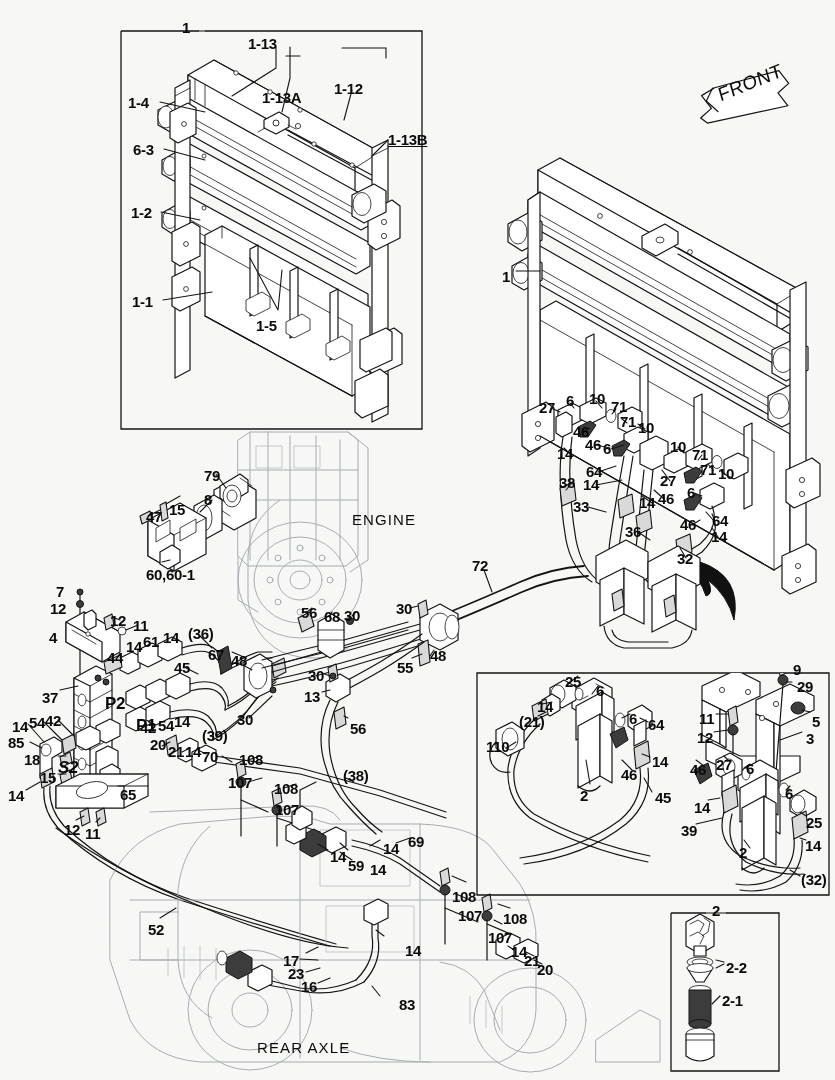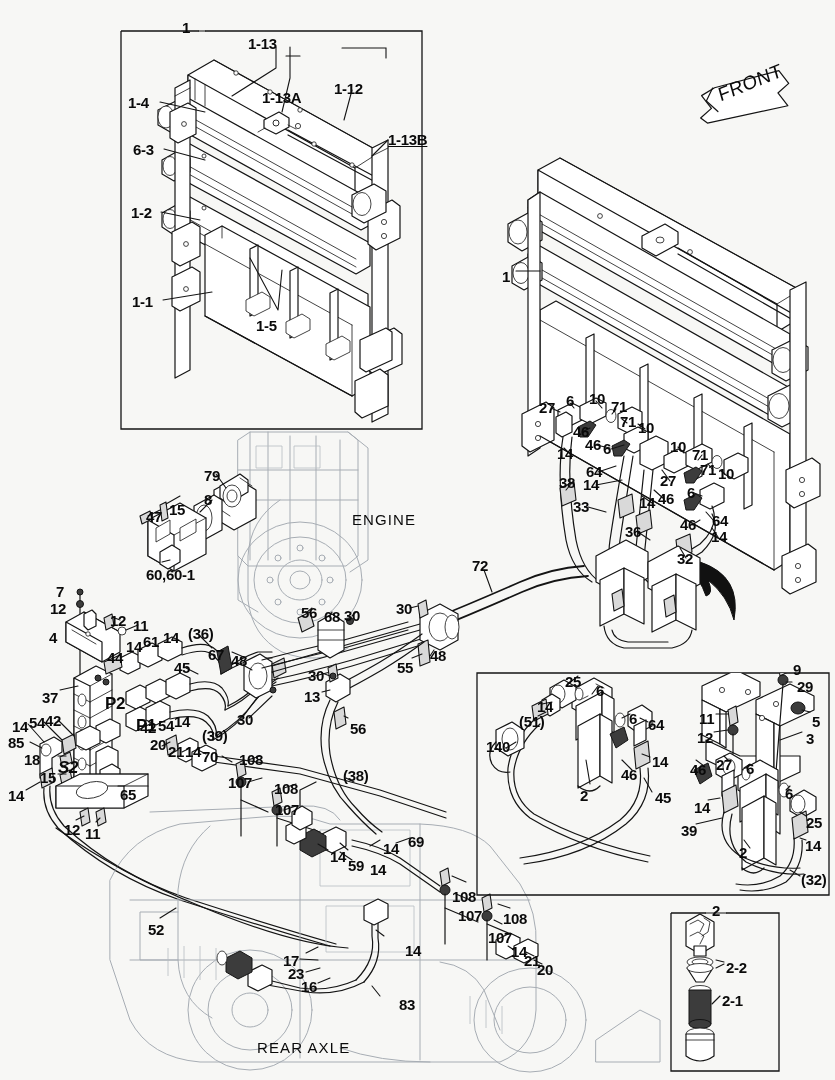--- a/index.html
+++ b/index.html
@@ -875,28 +875,28 @@
       <span class="lbl s-md" style="left: 511px; top: 944px;">14</span>
       <span class="lbl s-md" style="left: 524px; top: 953px;">21</span>
       <span class="lbl s-md" style="left: 537px; top: 962px;">20</span>
       <span class="lbl s-md" style="left: 283px; top: 953px;">17</span>
       <span class="lbl s-md" style="left: 288px; top: 966px;">23</span>
       <span class="lbl s-md" style="left: 301px; top: 979px;">16</span>
       <span class="lbl s-md" style="left: 355px; top: 997px; margin-left: 44px;">83</span>
       <span class="lbl s-md" style="left: 565px; top: 674px;">25</span>
       <span class="lbl s-md" style="left: 596px; top: 683px;">6</span>
       <span class="lbl s-md" style="left: 537px; top: 699px;">14</span>
-      <span class="lbl s-md" style="left: 519px; top: 714px;">(51)</span>
+      <span class="lbl s-md" style="left: 519px; top: 714px;">(21)</span>
       <span class="lbl s-md" style="left: 629px; top: 711px;">6</span>
       <span class="lbl s-md" style="left: 648px; top: 717px;">64</span>
       <span class="lbl s-md" style="left: 652px; top: 754px;">14</span>
       <span class="lbl s-md" style="left: 621px; top: 767px;">46</span>
       <span class="lbl s-md" style="left: 580px; top: 788px;">2</span>
       <span class="lbl s-md" style="left: 655px; top: 790px;">45</span>
-      <span class="lbl s-md" style="left: 486px; top: 739px;">140</span>
+      <span class="lbl s-md" style="left: 486px; top: 739px;">110</span>
       <span class="lbl s-md" style="left: 793px; top: 662px;">9</span>
       <span class="lbl s-md" style="left: 797px; top: 679px;">29</span>
       <span class="lbl s-md" style="left: 812px; top: 714px;">5</span>
       <span class="lbl s-md" style="left: 806px; top: 731px;">3</span>
       <span class="lbl s-md" style="left: 699px; top: 711px;">11</span>
       <span class="lbl s-md" style="left: 697px; top: 730px;">12</span>
       <span class="lbl s-md" style="left: 690px; top: 762px;">46</span>
       <span class="lbl s-md" style="left: 716px; top: 757px;">27</span>
       <span class="lbl s-md" style="left: 746px; top: 761px;">6</span>
       <span class="lbl s-md" style="left: 785px; top: 786px;">6</span>

